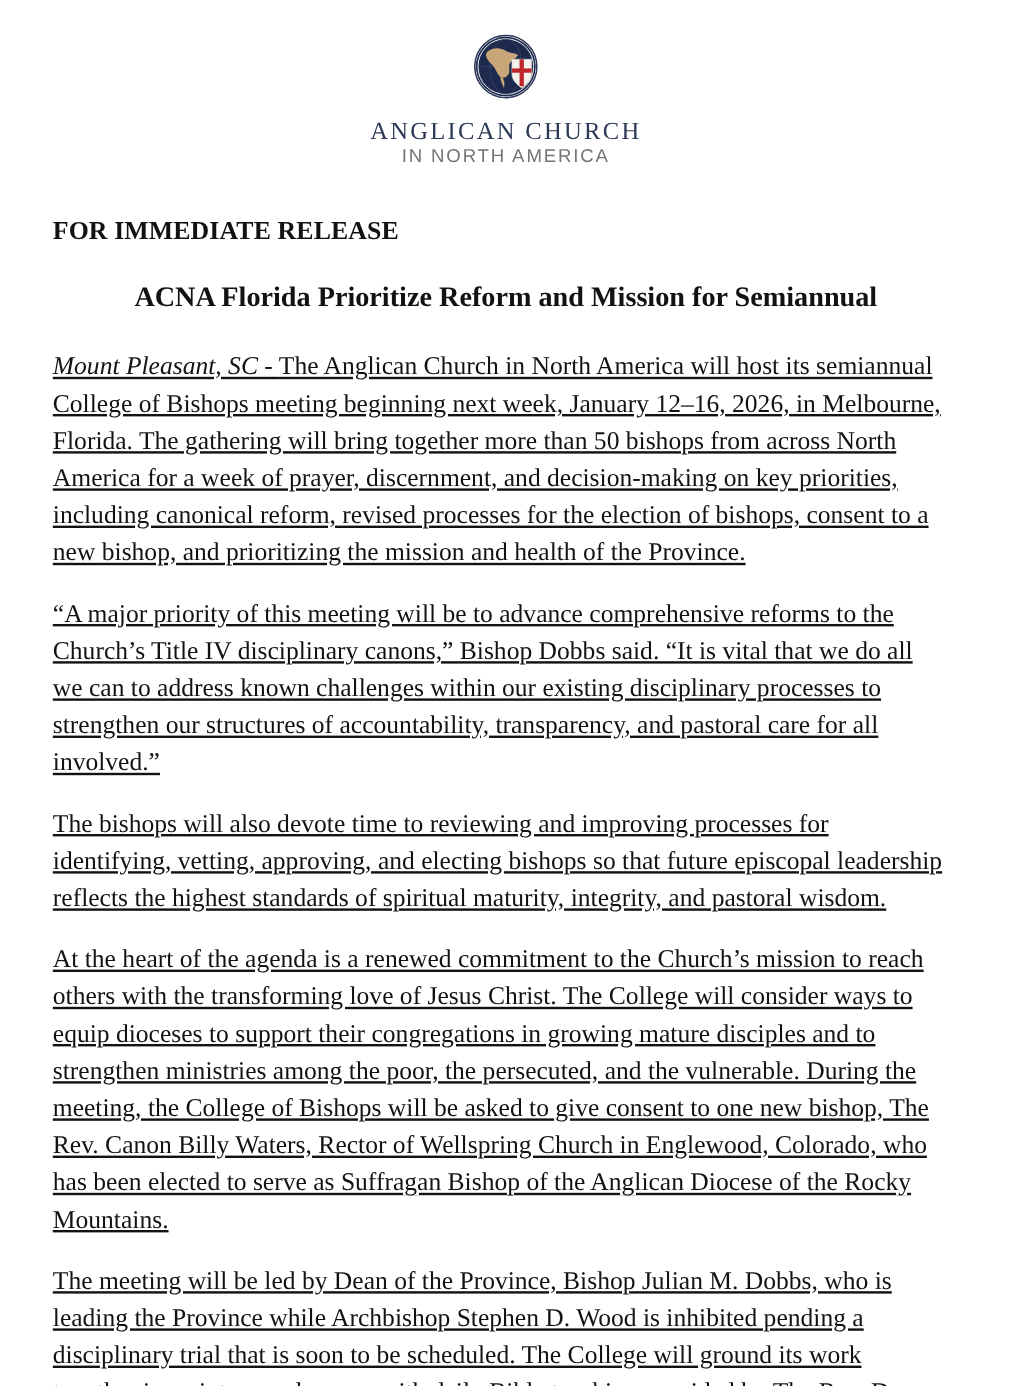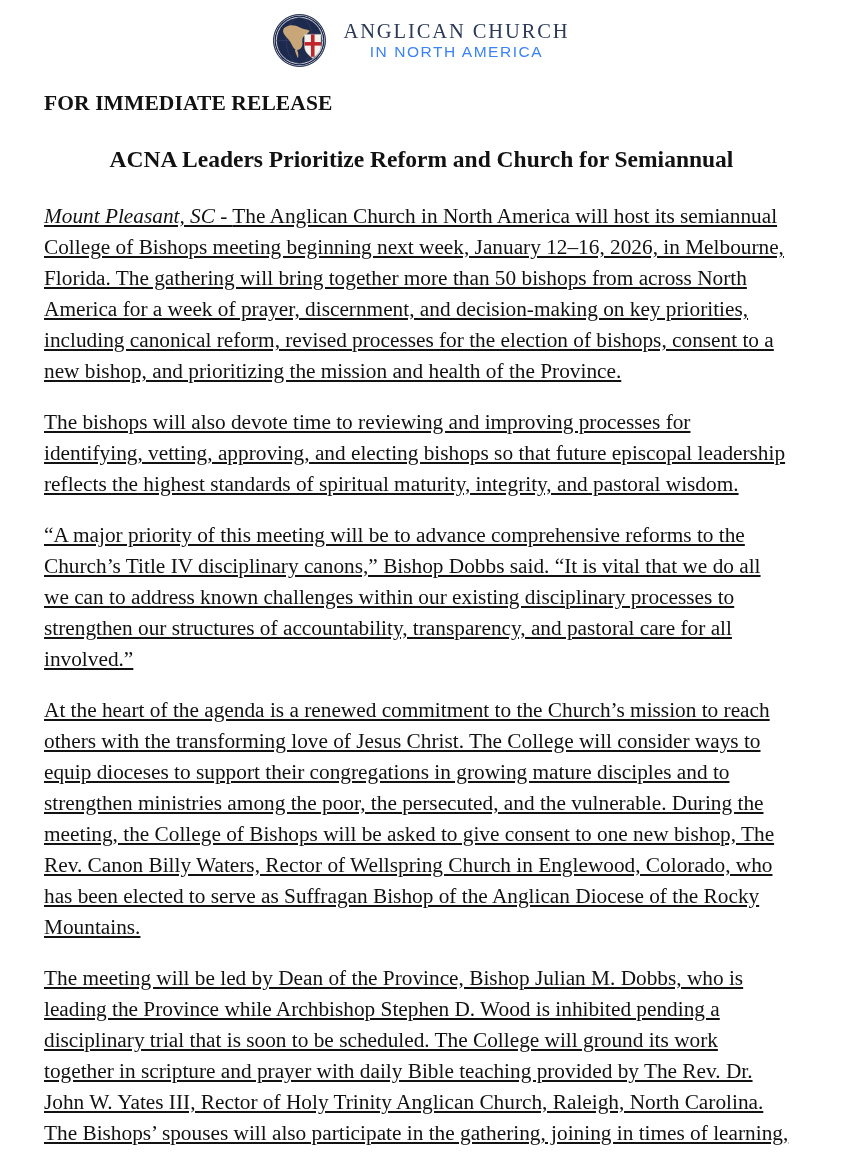--- a/index.html
+++ b/index.html
@@ -23,22 +23,23 @@
     padding: 0 44px;
     position: relative;
   }
 
   
   .masthead {
     display: flex;
     align-items: center;
     justify-content: center;
     gap: 17px;
-    padding-top: 14px;
+    padding-top: 29px;
     padding-bottom: 10px;
+    flex-direction: column;
   }
   .logo-emblem {
     width: 51px;
     height: 51px;
     border-radius: 50%;
     background: #1d2a4d;
     border: 1.5px solid #2b3558;
     box-shadow: 0 0 0 1.5px #ffffff inset;
     position: relative;
     flex: 0 0 auto;
@@ -56,29 +57,29 @@
     font-family: "Liberation Serif", "DejaVu Serif", serif;
     font-size: 20.5px;
     letter-spacing: 1.9px;
     color: #2c3a55;
     white-space: nowrap;
   }
   .wordmark-line2 {
     font-family: "Liberation Sans", "DejaVu Sans", sans-serif;
     font-size: 15.5px;
     letter-spacing: 1.55px;
-    color: #3b82f6;
+    color: #737373;
     text-align: center;
     white-space: nowrap;
     margin-top: 2px;
   }
 
   
   .release-block {
-    margin-top: 12px;
+    margin-top: 28px;
     font-size: 21.5px;
     line-height: 1.34;
   }
   .release-label {
     font-weight: bold;
     letter-spacing: 0.1px;
   }
   .release-date {
     margin-top: 1px;
   }
@@ -141,28 +142,28 @@
     <div class="wordmark">
       <div class="wordmark-line1">ANGLICAN CHURCH</div>
       <div class="wordmark-line2">IN NORTH AMERICA</div>
     </div>
   </div>
 
   <div class="release-block">
     <div class="release-label">FOR IMMEDIATE RELEASE</div>
   </div>
 
-  <h1 class="headline"><span>ACNA Leaders Prioritize Reform and Church for Semiannual</span><br></h1>
+  <h1 class="headline"><span>ACNA Florida Prioritize Reform and Mission for Semiannual</span><br></h1>
 
   <div class="body-copy">
 
     <p><span class="dateline">Mount Pleasant, SC</span><span> - </span><span>The Anglican Church in North America will host its semiannual College of Bishops meeting beginning next week, January 12–16, 2026, in Melbourne, Florida. The gathering will bring together more than 50 bishops from across North America for a week of prayer, discernment, and decision-making on key priorities, including canonical reform, revised processes for the election of bishops, consent to a new bishop, and prioritizing the mission and health of the Province.</span></p>
 
+    <p>“A major priority of this meeting will be to advance comprehensive reforms to the Church’s Title IV disciplinary canons,” Bishop Dobbs said. “It is vital that we do all we can to address known challenges within our existing disciplinary processes to strengthen our structures of accountability, transparency, and pastoral care for all involved.”</p>
+
     <p>The bishops will also devote time to reviewing and improving processes for identifying, vetting, approving, and electing bishops so that future episcopal leadership reflects the highest standards of spiritual maturity, integrity, and pastoral wisdom.</p>
-
-    <p>“A major priority of this meeting will be to advance comprehensive reforms to the Church’s Title IV disciplinary canons,” Bishop Dobbs said. “It is vital that we do all we can to address known challenges within our existing disciplinary processes to strengthen our structures of accountability, transparency, and pastoral care for all involved.”</p>
 
     <p>At the heart of the agenda is a renewed commitment to the Church’s mission to reach others with the transforming love of Jesus Christ. The College will consider ways to equip dioceses to support their congregations in growing mature disciples and to strengthen ministries among the poor, the persecuted, and the vulnerable. During the meeting, the College of Bishops will be asked to give consent to one new bishop, The Rev. Canon Billy Waters, Rector of Wellspring Church in Englewood, Colorado, who has been elected to serve as Suffragan Bishop of the Anglican Diocese of the Rocky Mountains.</p>
 
     <p><span>The meeting will be led by Dean of the Province, Bishop Julian M. Dobbs, who is leading the Province while Archbishop Stephen D. Wood is inhibited pending a disciplinary trial that is soon to be scheduled. The College will ground its work together in scripture and prayer with daily Bible teaching provided by The Rev. Dr. John W. Yates III, Rector of Holy Trinity Anglican Church, Raleigh, North Carolina. The Bishops’ spouses will also participate in the gathering, joining in times of learning, fellowship, and shared service, particularly among the families of </span></p>
 
   </div>
 </div>
 
 </body></html>

